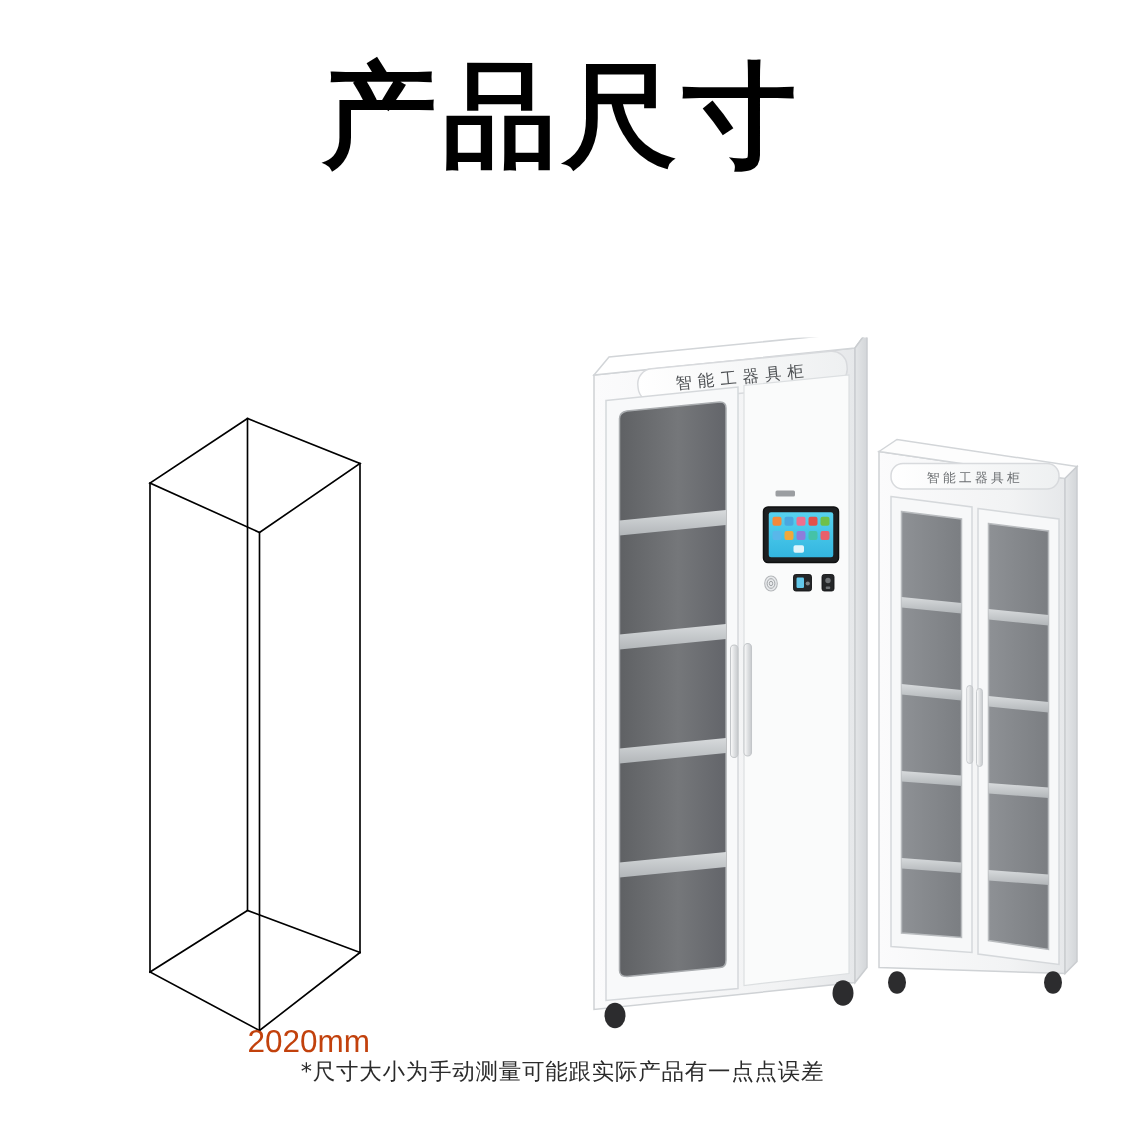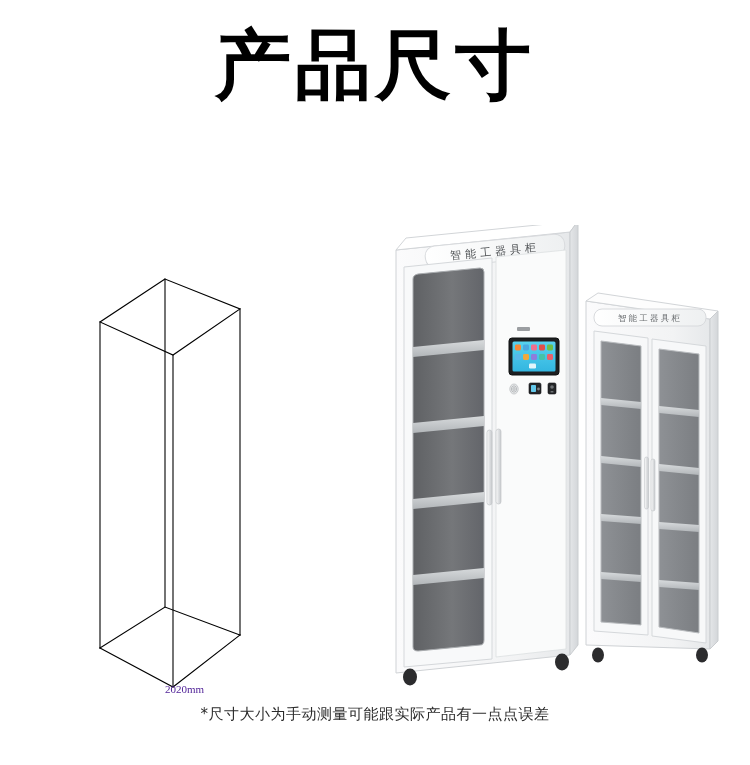--- a/index.html
+++ b/index.html
@@ -13,21 +13,21 @@
     height: 765px;
     position: relative;
     overflow: hidden;
     font-family: "Liberation Sans", "DejaVu Sans", sans-serif;
     color: #111;
   }
 
   
   #header {
     position: absolute;
-    top: 0; left: 0;
+    top: 12px; left: 0;
     width: 750px;
     text-align: center;
   }
   #page-title {
     margin: 0;
     padding-top: 24px;
     font-size: 76px;
     line-height: 1.08;
     font-weight: 700;
     letter-spacing: 4px;
@@ -62,24 +62,24 @@
     position: absolute;
     left: 95px;
     top: 235px;
     width: 290px;
     height: 460px;
   }
   #wireframe-svg { display: block; }
 
   .dim-label {
     position: absolute;
-    font-size: 11px;
-    color: #4c1d95;
+    font-size: 21px;
+    color: #c2410c;
     white-space: nowrap;
-    font-family: Liberation Serif, serif;
+    font-family: Liberation Sans, sans-serif;
   }
   #dim-height-label { left: 70px;  top: 448px; }
 
   
   #cabinet-illustration {
     position: absolute;
     left: 380px;
     top: 225px;
     width: 350px;
     height: 465px;

